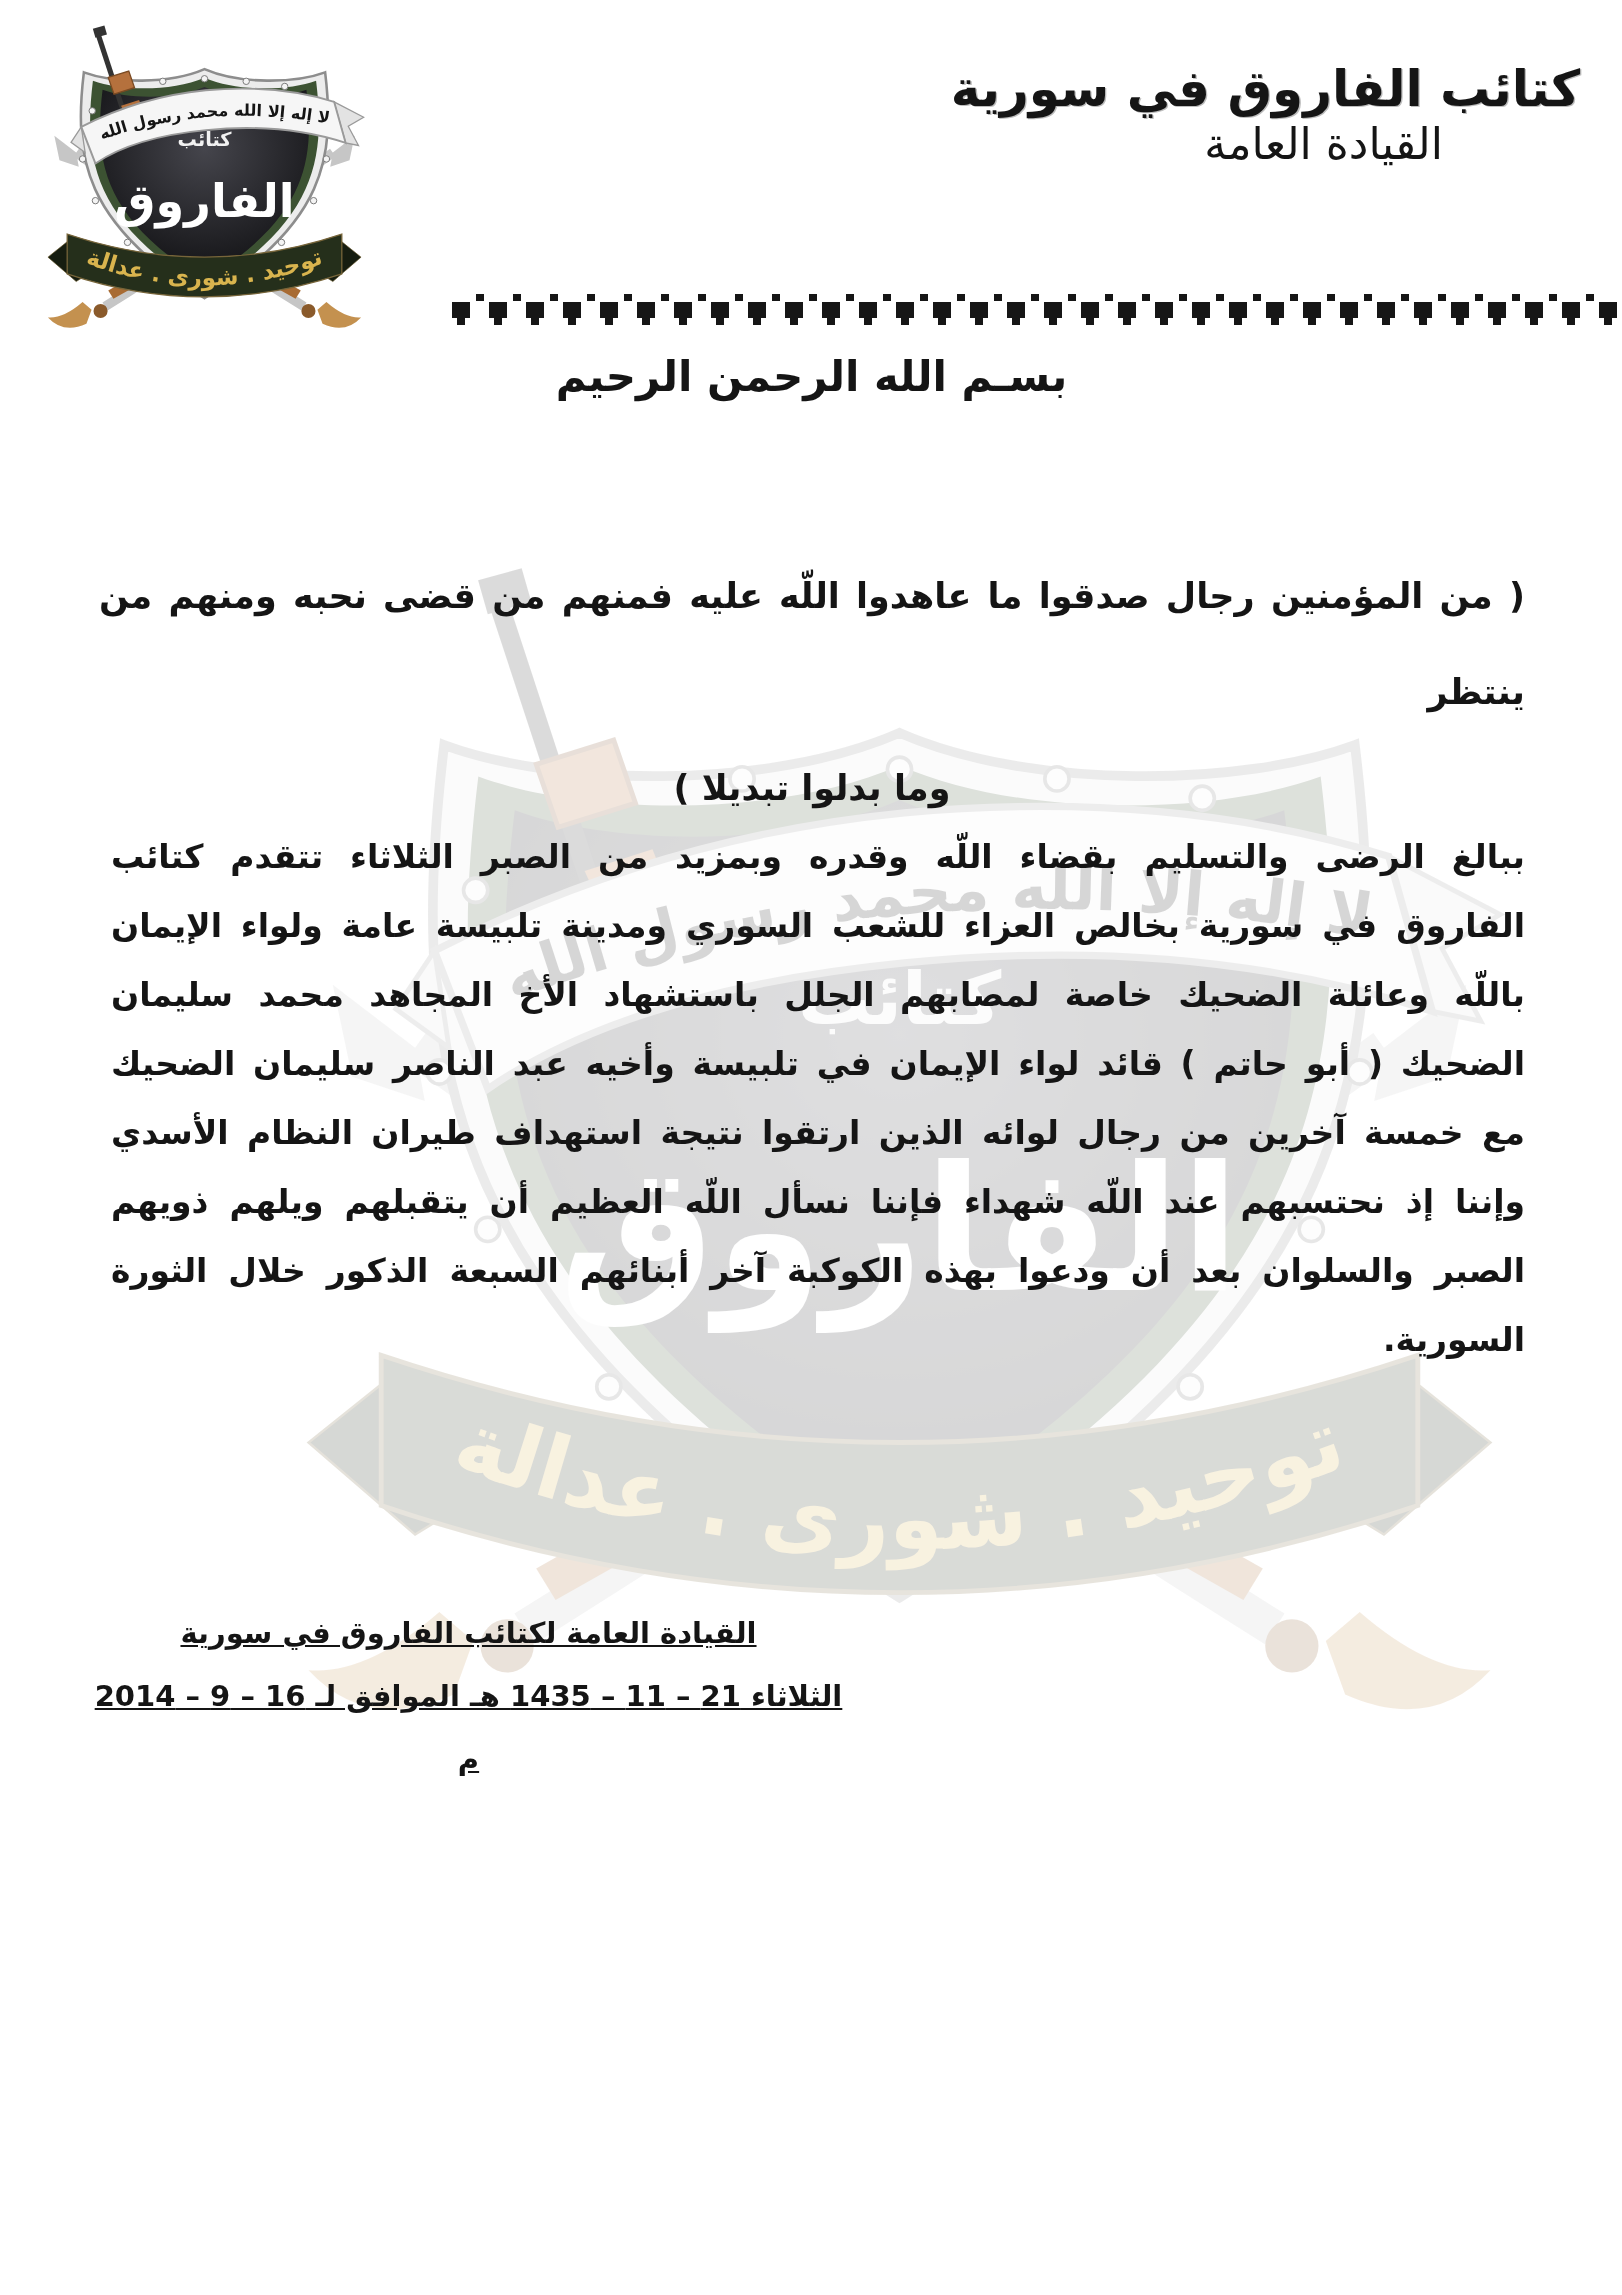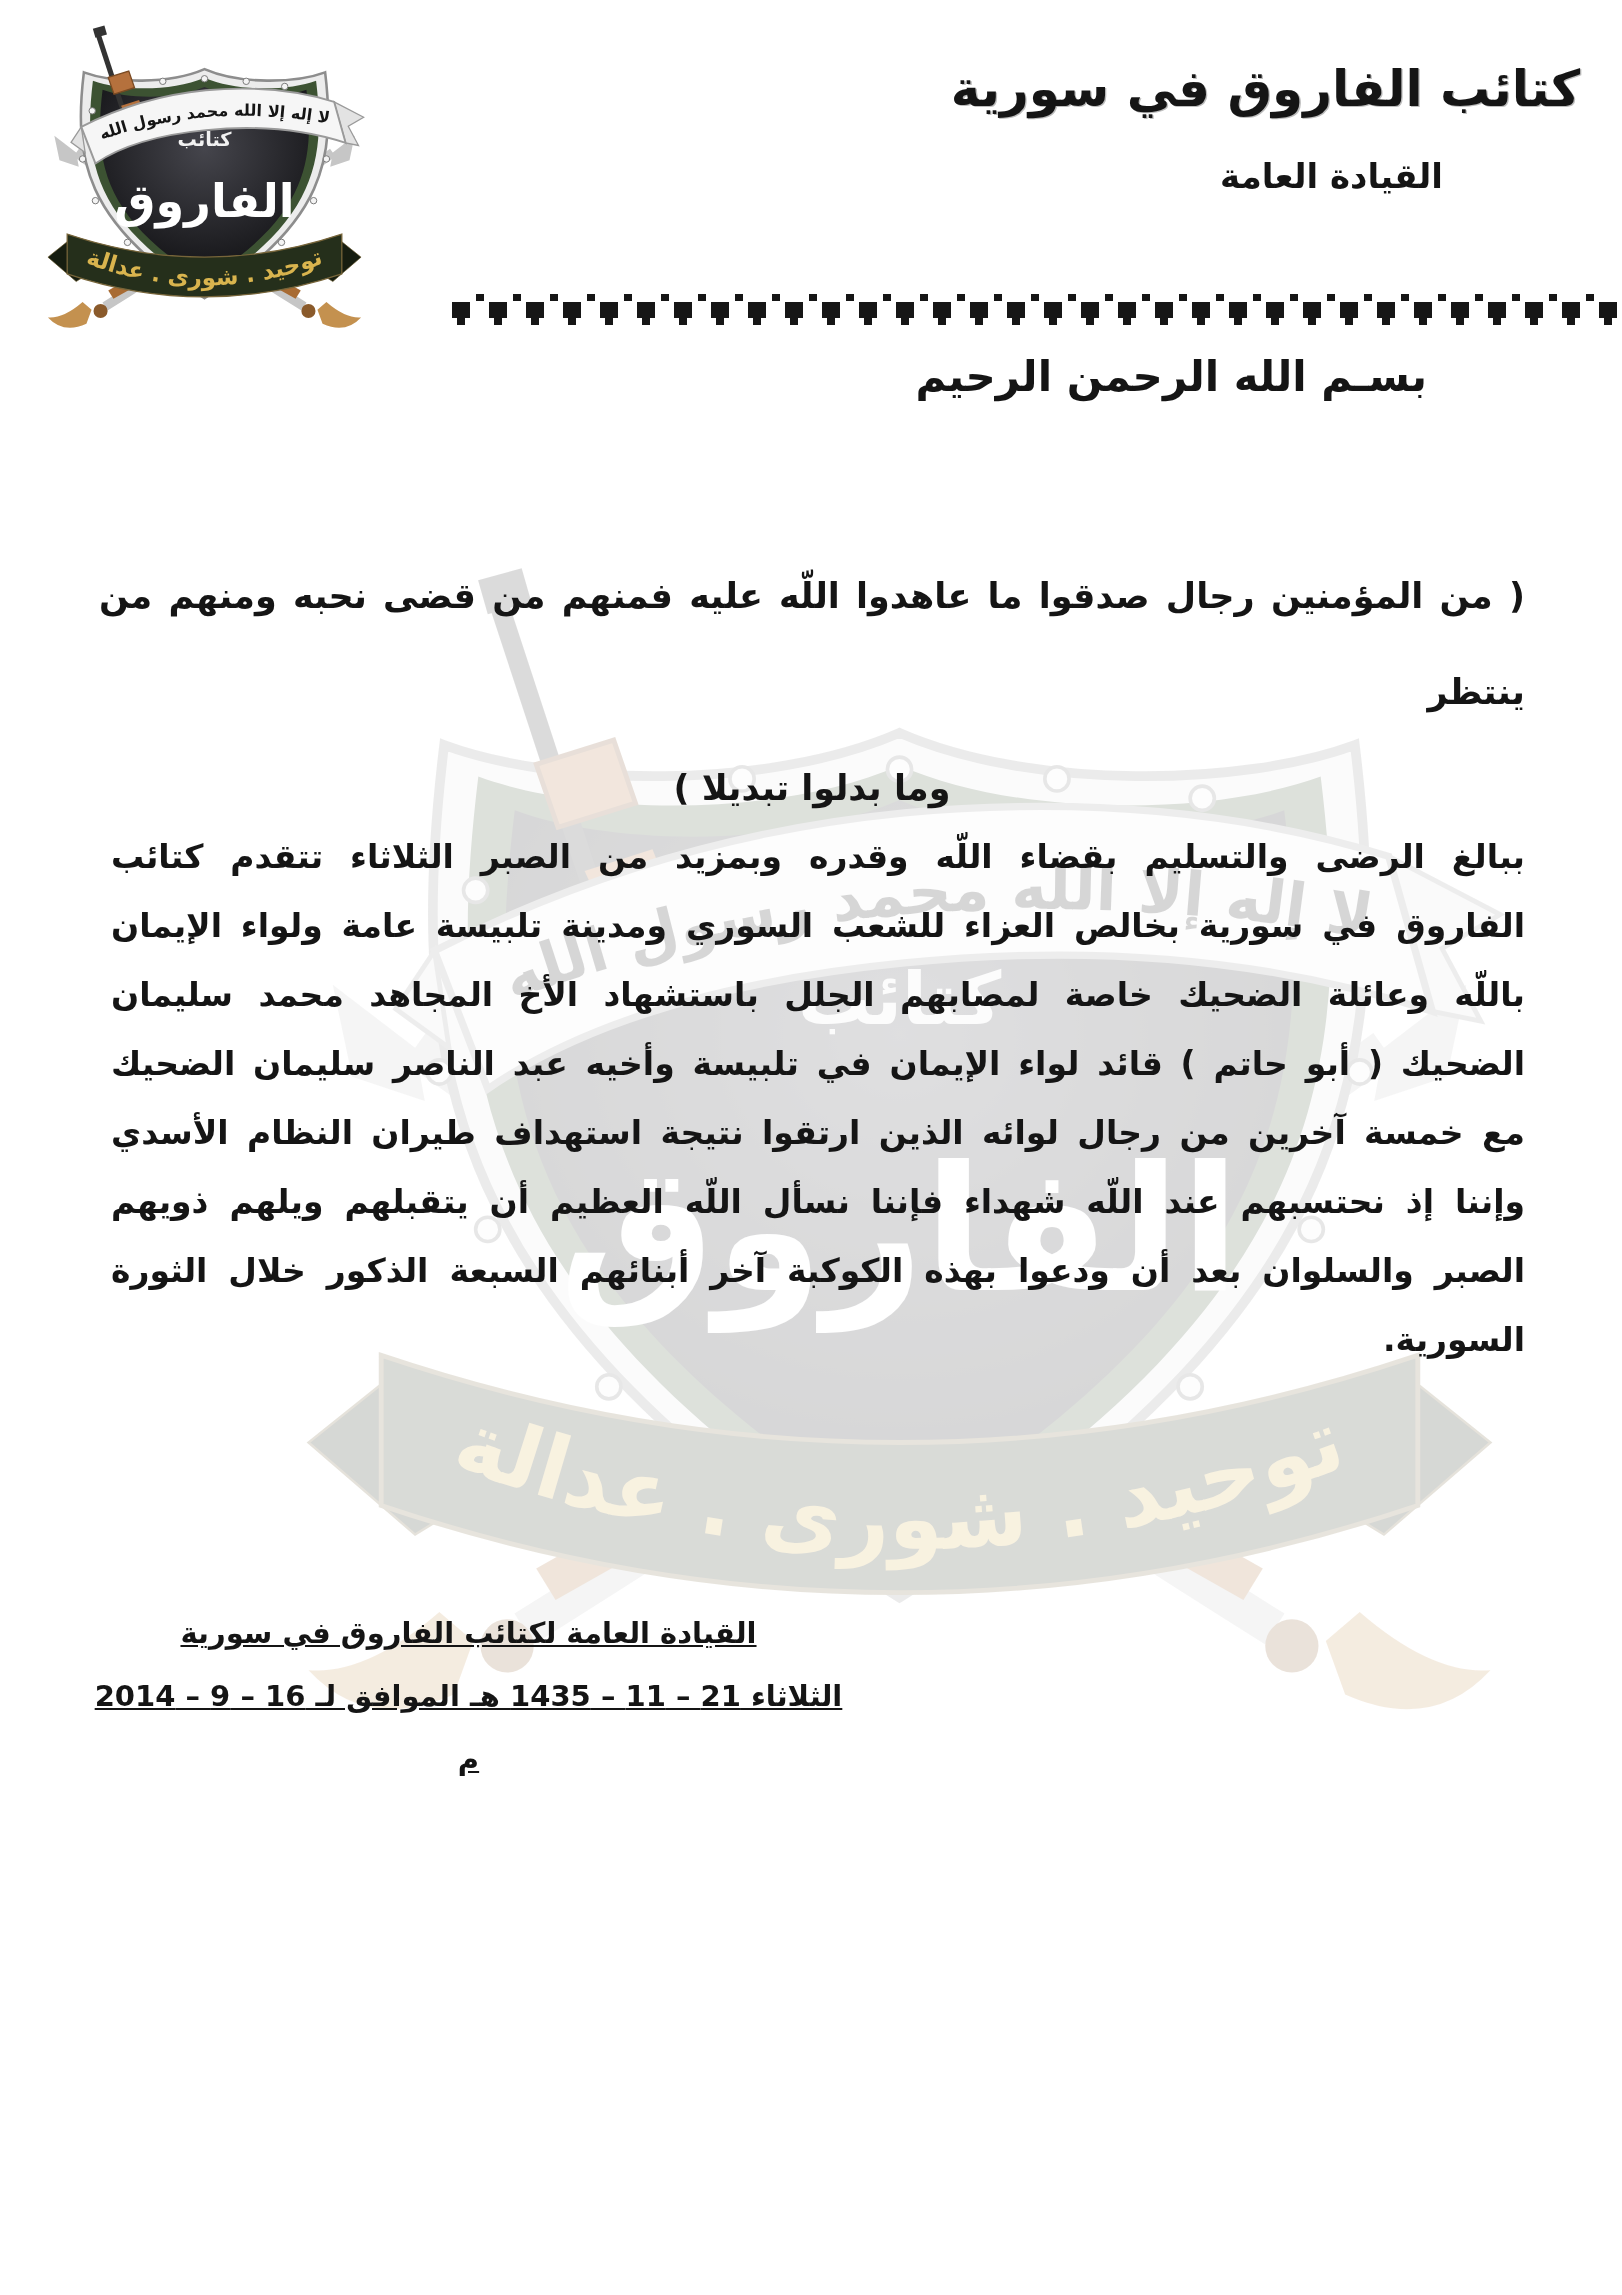--- a/index.html
+++ b/index.html
@@ -8,33 +8,33 @@
   
   .watermark{position:absolute;left:294px;top:550px;width:1211px;height:1165px;
              opacity:0.17;z-index:0;pointer-events:none;}
   .watermark svg{width:100%;height:100%;}
   
   .logo{position:absolute;left:41px;top:21px;width:327px;height:308px;z-index:2;}
   .logo svg{width:100%;height:100%;}
   .hdr{position:absolute;top:0;right:43px;z-index:2;text-align:right;direction:rtl;}
   .hdr-title{margin-top:60px;font-size:50px;font-weight:bold;letter-spacing:-0.7px;
              text-shadow:1.3px 1.3px 0 #bdbdbd;}
-  .hdr-sub{margin-top:38px;padding-left:0;padding-right:137px;font-size:34px;font-weight:bold;}
+  .hdr-sub{padding-left:0;padding-right:137px;font-size:44px;font-weight:normal;}
   
   .divider{position:absolute;left:452px;right:3.9px;top:294px;height:31px;z-index:1;}
   .divider .d-top{position:absolute;top:0;left:23.6px;right:0;height:7.2px;
       background:repeating-linear-gradient(90deg,#161616 0 7.9px,transparent 7.9px 37px);}
   .divider .d-mid{position:absolute;top:7.9px;left:0;right:0;height:15.7px;
       background:repeating-linear-gradient(90deg,#161616 0 18.3px,transparent 18.3px 37px);}
   .divider .d-bot{position:absolute;bottom:0;left:5.2px;right:0;height:7.2px;
       background:repeating-linear-gradient(90deg,#161616 0 7.9px,transparent 7.9px 37px);}
   
   .rtl{direction:rtl;unicode-bidi:embed;}
   .basmala{position:absolute;left:196px;right:196px;top:352px;z-index:1;
-           font-size:42px;font-weight:bold;text-align:right;}
+           font-size:42px;font-weight:bold;text-align:center;}
   .verse{position:absolute;left:99px;right:98px;top:548px;z-index:1;
          font-size:35px;font-weight:bold;line-height:96px;}
   .body-text{position:absolute;left:111px;right:98px;top:822px;z-index:1;
          font-size:33px;font-weight:bold;line-height:69px;}
   .j  {text-align:justify;text-align-last:justify;text-justify:inter-word;}
   .jr {text-align:justify;text-align-last:right;}
   .ctr{text-align:center;}
   .signature{position:absolute;left:92px;top:1602px;width:753px;z-index:1;
          font-size:29px;font-weight:bold;line-height:63px;text-align:center;text-decoration:underline;}
   

